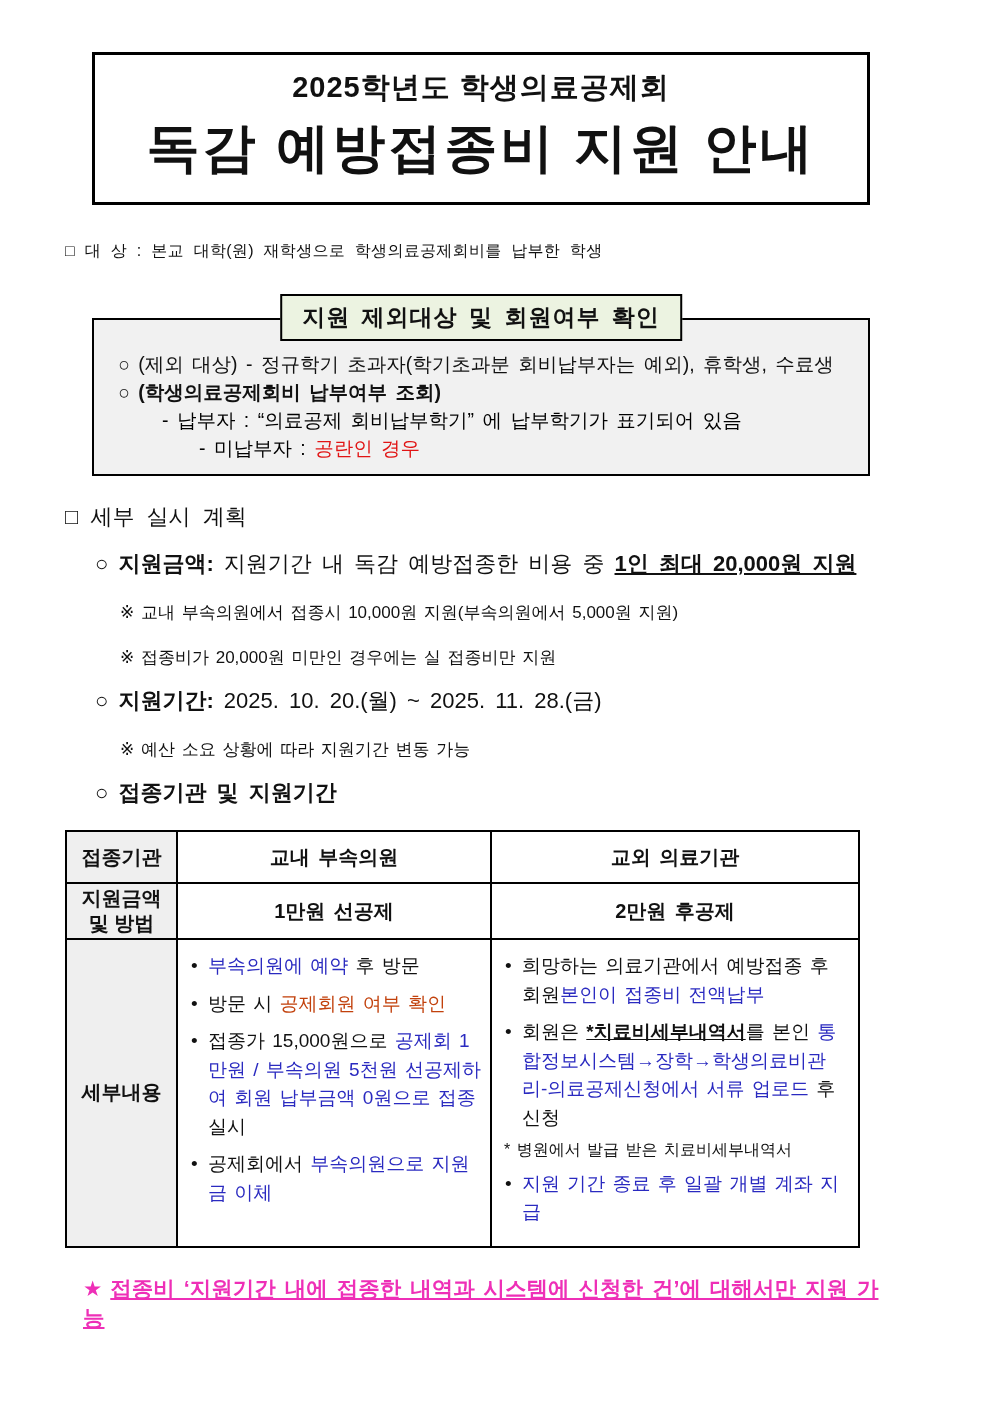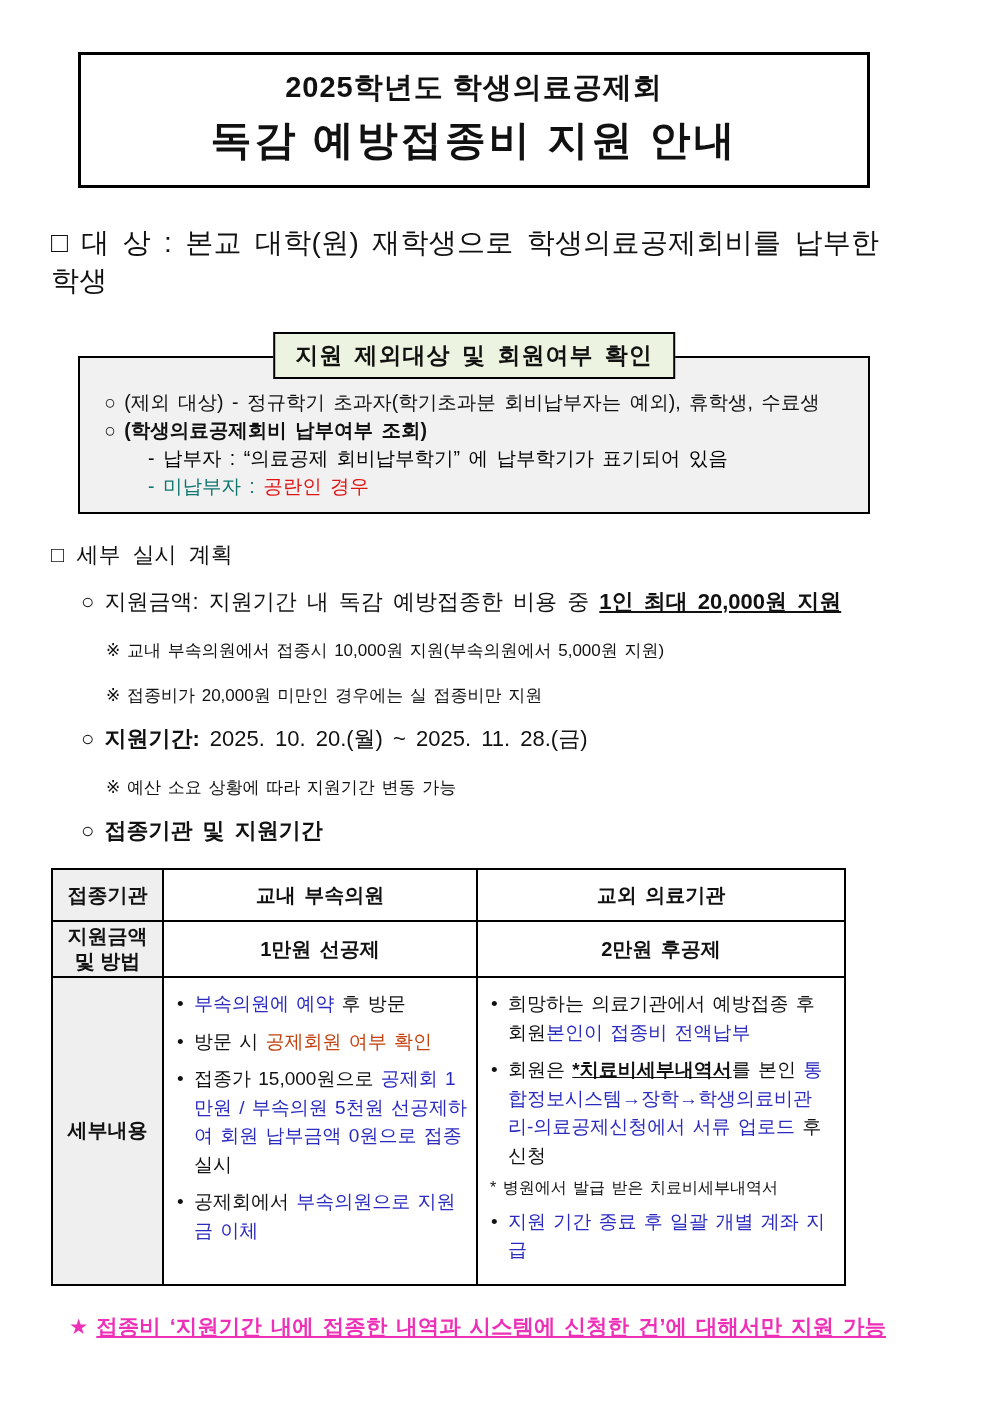--- a/index.html
+++ b/index.html
@@ -2,31 +2,31 @@
 <html style="--blue: #2a2ac0; --red: #e11414; --magenta: #ee2fb7; --box_label_bg: #ecf3e1; --box_gray_bg: #f1f1f1; --cell_gray_bg: #efefef;"><head>
 <meta charset="utf-8">
 <style>
   * { box-sizing: border-box; margin: 0; padding: 0; }
   html, body { background: #ffffff; }
   body {
     width: 992px; height: 1403px; overflow: hidden;
     font-family: "Liberation Sans", "DejaVu Sans", sans-serif;
     color: #111;
   }
-  .page { width: 992px; height: 998px; padding: 52px 95px 0 51px; }
+  .page { width: 992px; height: 998px; padding: 52px 95px 0 65px; }
 
   
   .title-box {
     border: 3px solid #000; margin: 0 27px; padding: 13px 0 17px;
     text-align: center;
   }
   .title-line1 { font-size: 29px; font-weight: bold; letter-spacing: 1px; }
-  .title-line2 { font-size: 41px; font-weight: bold; letter-spacing: 3px; margin-top: 5px; }
+  .title-line2 { font-size: 53px; font-weight: bold; letter-spacing: 3px; margin-top: 5px; }
 
-  .ln { font-size: 28px; word-spacing: 5px; letter-spacing: 0.3px; }
+  .ln { font-size: 16px; word-spacing: 5px; letter-spacing: 0.3px; }
   .target-line { margin-top: 36px; }
 
   
   .exwrap { position: relative; margin: 56px 27px 0; }
   .exlabel {
     position: absolute; top: -24px; left: 50%; transform: translateX(-50%);
     background: var(--box_label_bg); border: 2px solid #000;
     font-size: 23px; font-weight: bold; padding: 6px 20px; white-space: nowrap;
     letter-spacing: 1px; word-spacing: 4px;
   }
@@ -74,27 +74,27 @@
   </div>
 
   <div class="ln target-line"><span>□ 대 상 : 본교 대학(원) 재학생으로 학생의료공제회비를 납부한 학생</span></div>
 
   <div class="exwrap">
     <div class="exlabel">지원 제외대상 및 회원여부 확인</div>
     <div class="exbox">
       <div class="exln"><span>○ </span><span style="font-weight: normal;">(제외 대상)</span><span> - 정규학기 초과자(학기초과분 회비납부자는 예외), 휴학생, 수료생</span></div>
       <div class="exln"><span>○ </span><span style="font-weight: bold;">(학생의료공제회비 납부여부 조회)</span></div>
       <div class="exln ind2"><span style="color: #000000;">- 납부자 : “의료공제 회비납부학기” 에 납부학기가 표기되어 있음</span></div>
-      <div class="exln ind2"><span style="color: #0f766e;">- 미납부자 : </span><span style="color: rgb(225, 20, 20);">공란인 경우</span></div>
+      <div class="exln ind2"><span style="color: #000000; margin-left: 37px;">- 미납부자 : </span><span style="color: rgb(225, 20, 20);">공란인 경우</span></div>
     </div>
   </div>
 
   <div class="section-heading"><span>□ 세부 실시 계획</span></div>
 
-  <div class="plan-line"><span>○ </span><span style="font-weight: normal; text-align: center;">지원금액:</span><span> 지원기간 내 독감 예방접종한 비용 중 </span><span style="font-weight: bold; text-decoration: underline;">1인 최대 20,000원 지원</span></div>
+  <div class="plan-line"><span>○ </span><span style="font-weight: bold; text-align: center;">지원금액:</span><span> 지원기간 내 독감 예방접종한 비용 중 </span><span style="font-weight: bold; text-decoration: underline;">1인 최대 20,000원 지원</span></div>
   <div class="note-line"><span>※ 교내 부속의원에서 접종시 10,000원 지원(부속의원에서 5,000원 지원)</span></div>
   <div class="note-line"><span>※ 접종비가 20,000원 미만인 경우에는 실 접종비만 지원</span></div>
   <div class="plan-line"><span>○ </span><span style="font-weight: bold;">지원기간:</span><span> 2025. 10. 20.(월) ~ 2025. 11. 28.(금)</span></div>
   <div class="note-line"><span>※ 예산 소요 상황에 따라 지원기간 변동 가능</span></div>
   <div class="plan-line"><span>○ </span><span style="font-weight: bold;">접종기관 및 지원기간</span></div>
 
   <table class="support">
     <tbody>
         <tr class="r1">
       <td class="c1">접종기관</td>

